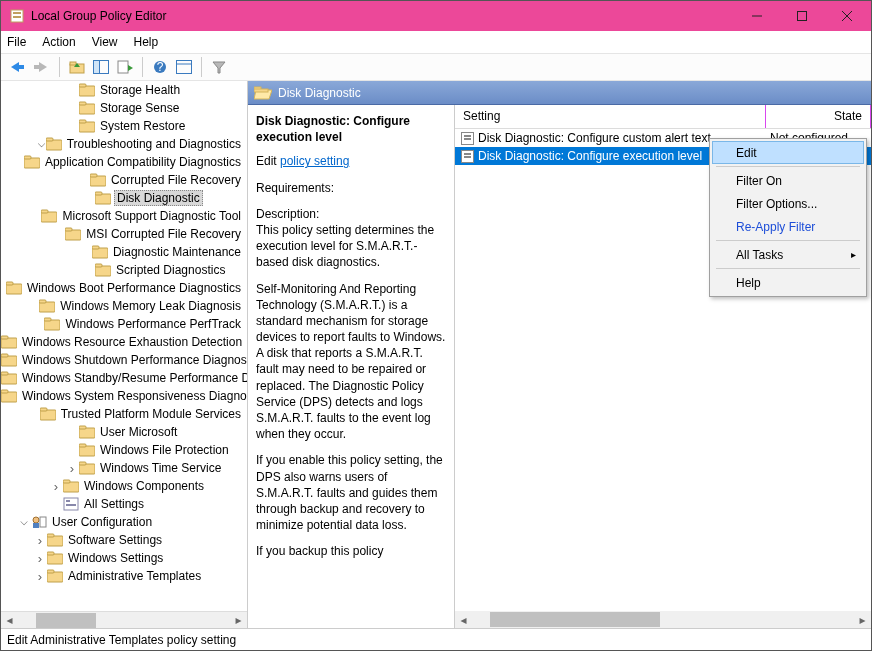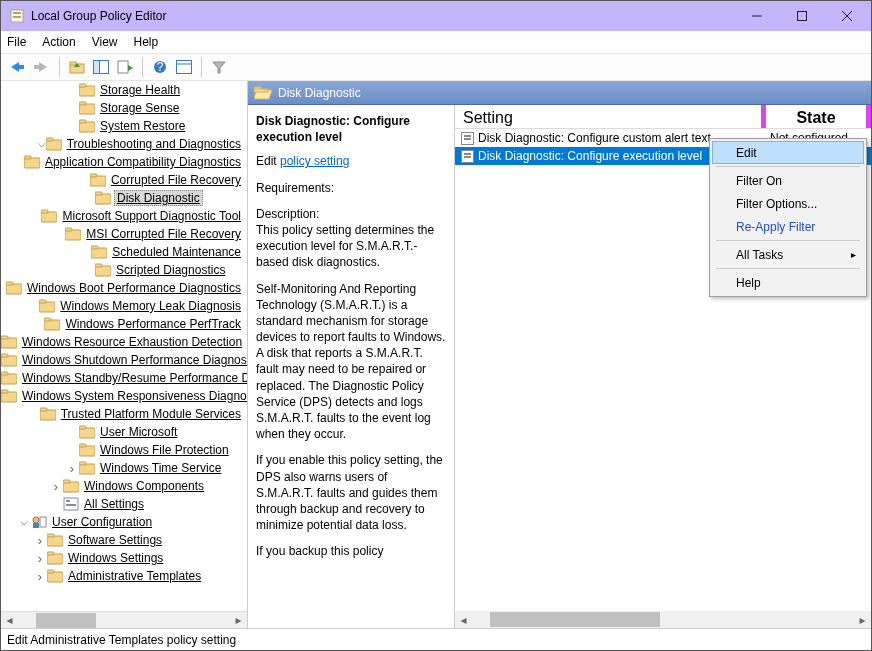--- a/index.html
+++ b/index.html
@@ -1,52 +1,52 @@
 <!DOCTYPE html>
 <html><head>
 <meta charset="utf-8">
 <style>
 * { box-sizing: border-box; margin: 0; padding: 0; font-family: "Segoe UI", Tahoma, sans-serif; font-size: 12px; }
 body { background: #fff; width: 872px; height: 651px; overflow: hidden; position: relative; }
 .window { width: 872px; height: 651px; border: 1px solid #555; background: #fff; display: flex; flex-direction: column; }
-.titlebar { height: 30px; display: flex; align-items: center; padding: 0 2px 0 8px; background: #c4b5fd; }
+.titlebar { height: 30px; display: flex; align-items: center; padding: 0 2px 0 8px; background: #ec4899; }
 .titlebar .app-icon { width: 16px; height: 16px; margin-right: 6px; }
 .titlebar .title { flex: 1; font-size: 12px; }
 .titlebar .win-btn { width: 45px; height: 29px; display: flex; align-items: center; justify-content: center; }
 .menubar { height: 22px; display: flex; align-items: center; padding: 0 6px; gap: 16px; }
 .menubar span { font-size: 12px; }
 .toolbar { height: 28px; border-top: 1px solid #e5e5e5; border-bottom: 1px solid #e5e5e5; display: flex; align-items: center; gap: 2px; padding: 0 6px; background: #fcfcfc; }
 .toolbar .sep { width: 1px; height: 20px; background: #ccc; margin: 0 4px; }
 .toolbar .tbtn { width: 22px; height: 22px; display: flex; align-items: center; justify-content: center; border: 1px solid transparent; }
 .main { flex: 1; display: flex; min-height: 0; }
 .left-pane { width: 247px; border-right: 1px solid #ccc; overflow: hidden; position: relative; }
 .tree { overflow: auto; height: calc(100% - 18px); }
 .tree .row { display: flex; align-items: center; height: 18px; white-space: nowrap; padding-right: 4px; }
 .tree .indent { display: inline-block; }
 .tree .tw { width: 14px; text-align: center; color: #666; font-size: 10px; display: inline-block; }
 .tree .folder-icon { width: 16px; height: 16px; margin-right: 3px; display: inline-flex; align-items: center; justify-content: center; }
 .folder-svg { width: 16px; height: 14px; }
-.tree .label { font-size: 12px; padding: 0 2px; text-decoration: underline; }
+.tree .label { font-size: 12px; padding: 0 2px; }
 .tree .sel .label { background: #d8d8d8; border: 1px dotted #888; }
 .tree-hscroll { position: absolute; left: 0; right: 0; bottom: 0; height: 17px; background: #f0f0f0; border-top: 1px solid #ddd; display: flex; align-items: center; }
 .tree-hscroll .thumb { height: 15px; width: 60px; background: #c0c0c0; margin-left: 18px; }
 .tree-hscroll .arr { width: 17px; height: 17px; display: flex; align-items: center; justify-content: center; color: #666; }
 .right-pane { flex: 1; display: flex; flex-direction: column; min-width: 0; }
 .breadcrumb { height: 24px; background: linear-gradient(#8aa8d8, #6b8dc7); color: #fff; display: flex; align-items: center; padding: 0 6px; gap: 6px; border-bottom: 1px solid #4a6aa5; }
 .breadcrumb .bc-folder { width: 18px; height: 16px; }
 .content-split { flex: 1; display: flex; min-height: 0; }
 .details-pane { width: 207px; border-right: 1px solid #ccc; padding: 8px; overflow: hidden; font-size: 12px; line-height: 1.35; }
 .details-pane .d-title { font-weight: 700; margin-bottom: 8px; }
 .details-pane a { color: #0066cc; text-decoration: underline; }
 .details-pane p { margin-bottom: 10px; }
 .list-pane { flex: 1; position: relative; overflow: hidden; }
 .list-header { height: 24px; display: flex; border-bottom: 1px solid #dcdcdc; }
-.list-header .col { padding: 4px 8px; border-right: 5px solid #d946ef; font-size: 16px; }
+.list-header .col { padding: 4px 8px; border-right: 1px solid #d946ef; font-size: 12px; }
 .col-setting { flex: 1; }
-.col-state { width: 105px; text-align: center; font-weight: bold; }
+.col-state { width: 105px; text-align: right; }
 .list-body .lrow { height: 18px; display: flex; align-items: center; font-size: 12px; }
 .list-body .lrow .cell-setting { flex: 1; display: flex; align-items: center; gap: 4px; padding-left: 6px; }
 .list-body .lrow .cell-state { width: 105px; padding-left: 4px; }
 .list-body .lrow.sel { background: #0078d7; color: #fff; }
 .list-body .lrow.sel .cell-state { background: #0078d7; color: #fff; }
 .list-body .pol-icon { width: 13px; height: 13px; border: 1px solid #888; background: #fff; }
 .list-body .pol-icon::before { content: ""; display: block; width: 7px; height: 2px; background: #888; margin: 2px 0 1px 2px; }
 .list-body .pol-icon::after { content: ""; display: block; width: 7px; height: 2px; background: #888; margin: 1px 0 0 2px; }
 .ctx-menu { position: absolute; top: 33px; right: 4px; width: 158px; background: #f2f2f2; border: 1px solid #a0a0a0; box-shadow: 2px 2px 4px rgba(0,0,0,0.25); font-size: 12px; padding: 2px; }
 .ctx-menu .mi { height: 23px; display: flex; align-items: center; padding: 0 24px; position: relative; }
@@ -260,21 +260,21 @@
           </div>
           <div class="row">
             <span class="indent" style="width: 80px;"></span>
             <span class="tw"></span>
             <span class="folder-icon">
               <svg class="folder-svg" viewBox="0 0 16 14">
                 <rect x="0" y="3" width="16" height="10" rx="1" fill="#f6d68a" stroke="#c0a04a"></rect>
                 <rect x="0" y="1" width="7" height="3" rx="1" fill="#f6d68a" stroke="#c0a04a"></rect>
               </svg>
             </span>
-            <span class="label">Scheduled Maintenance</span>
+            <span class="label">Diagnostic Maintenance</span>
           </div>
           <div class="row">
             <span class="indent" style="width: 80px;"></span>
             <span class="tw"></span>
             <span class="folder-icon">
               <svg class="folder-svg" viewBox="0 0 16 14">
                 <rect x="0" y="3" width="16" height="10" rx="1" fill="#f6d68a" stroke="#c0a04a"></rect>
                 <rect x="0" y="1" width="7" height="3" rx="1" fill="#f6d68a" stroke="#c0a04a"></rect>
               </svg>
             </span>

